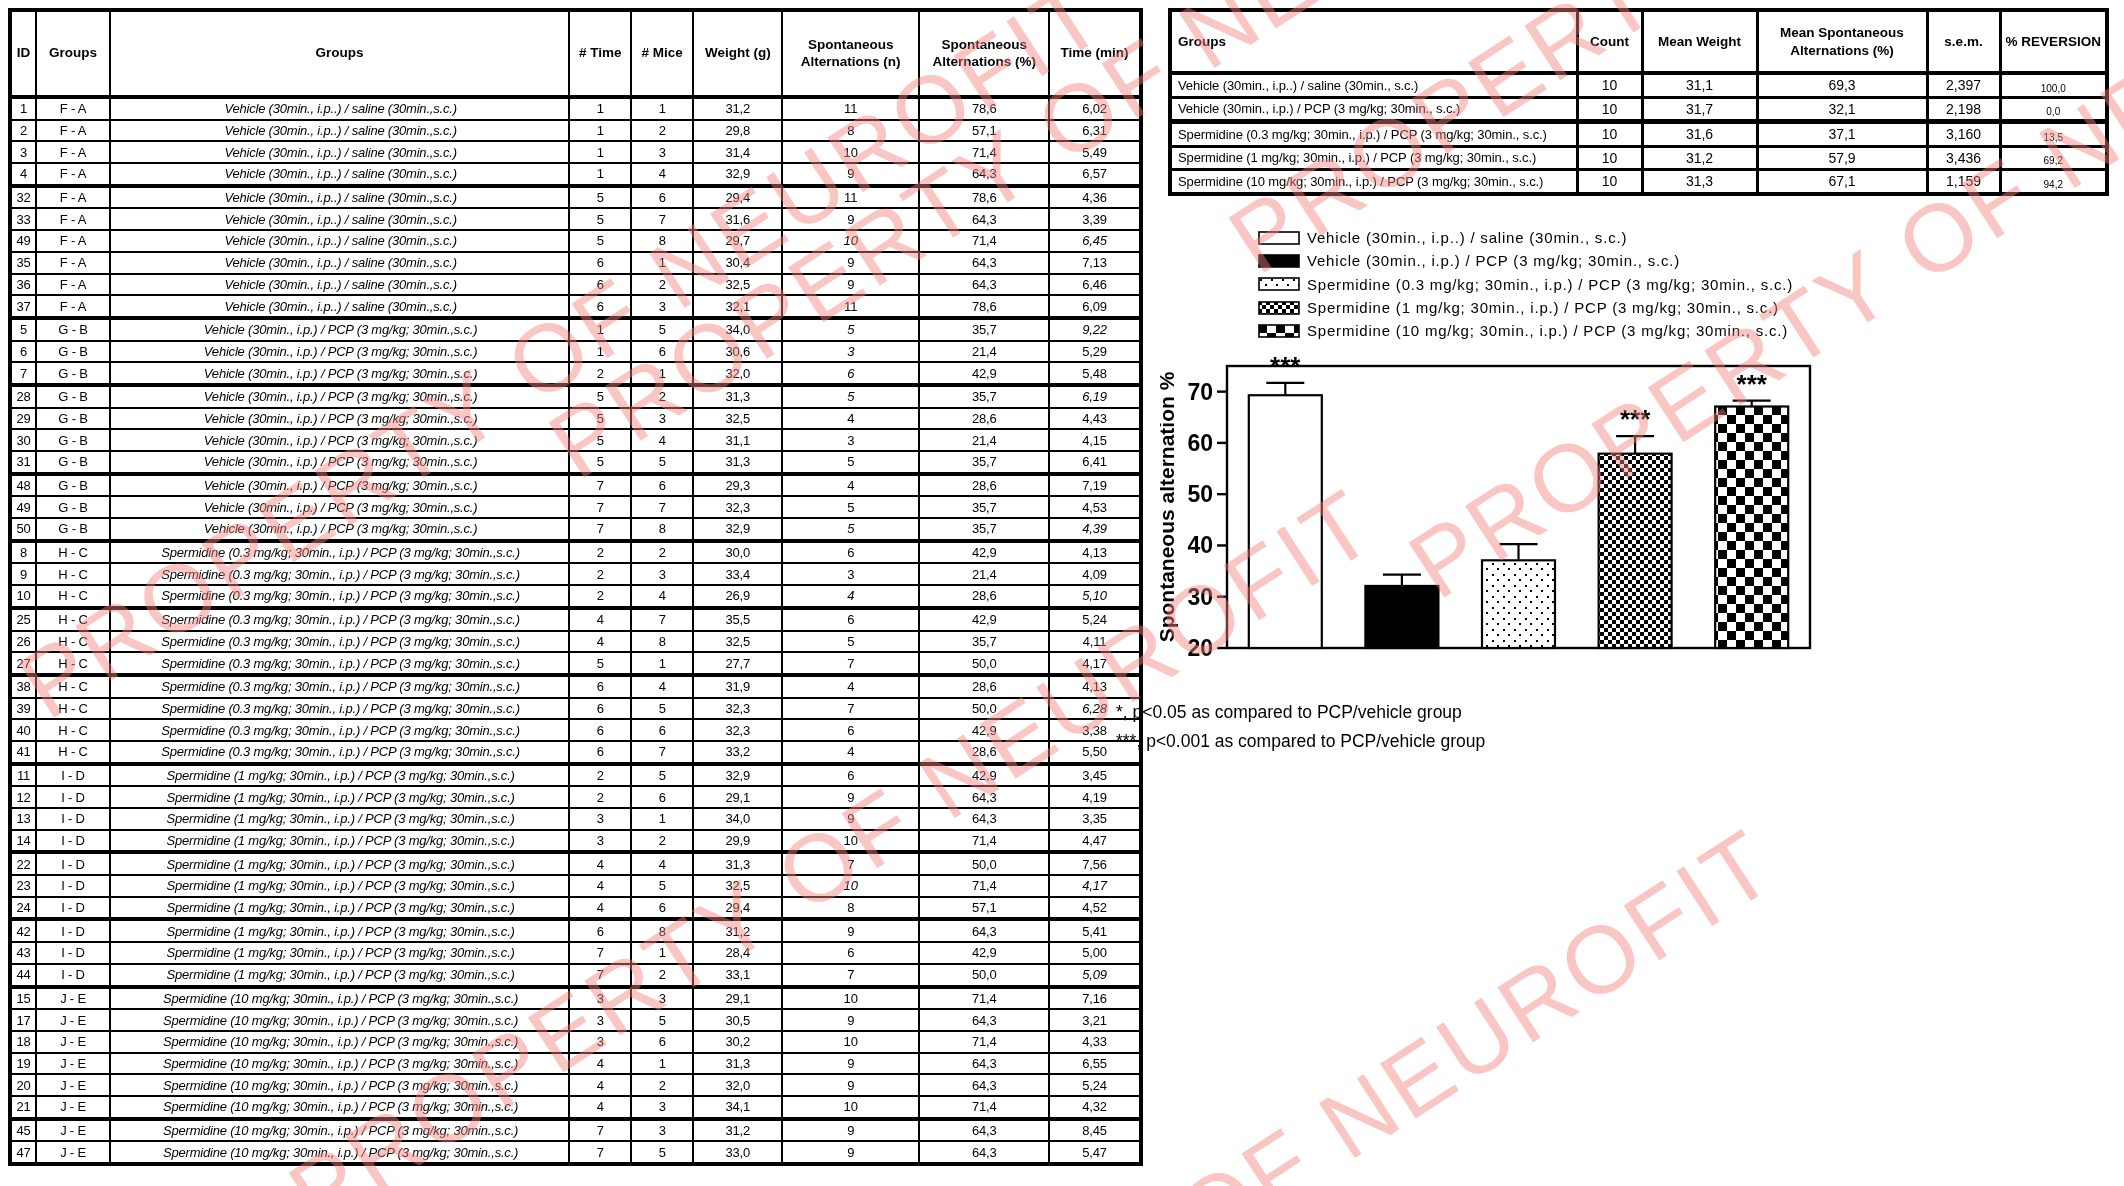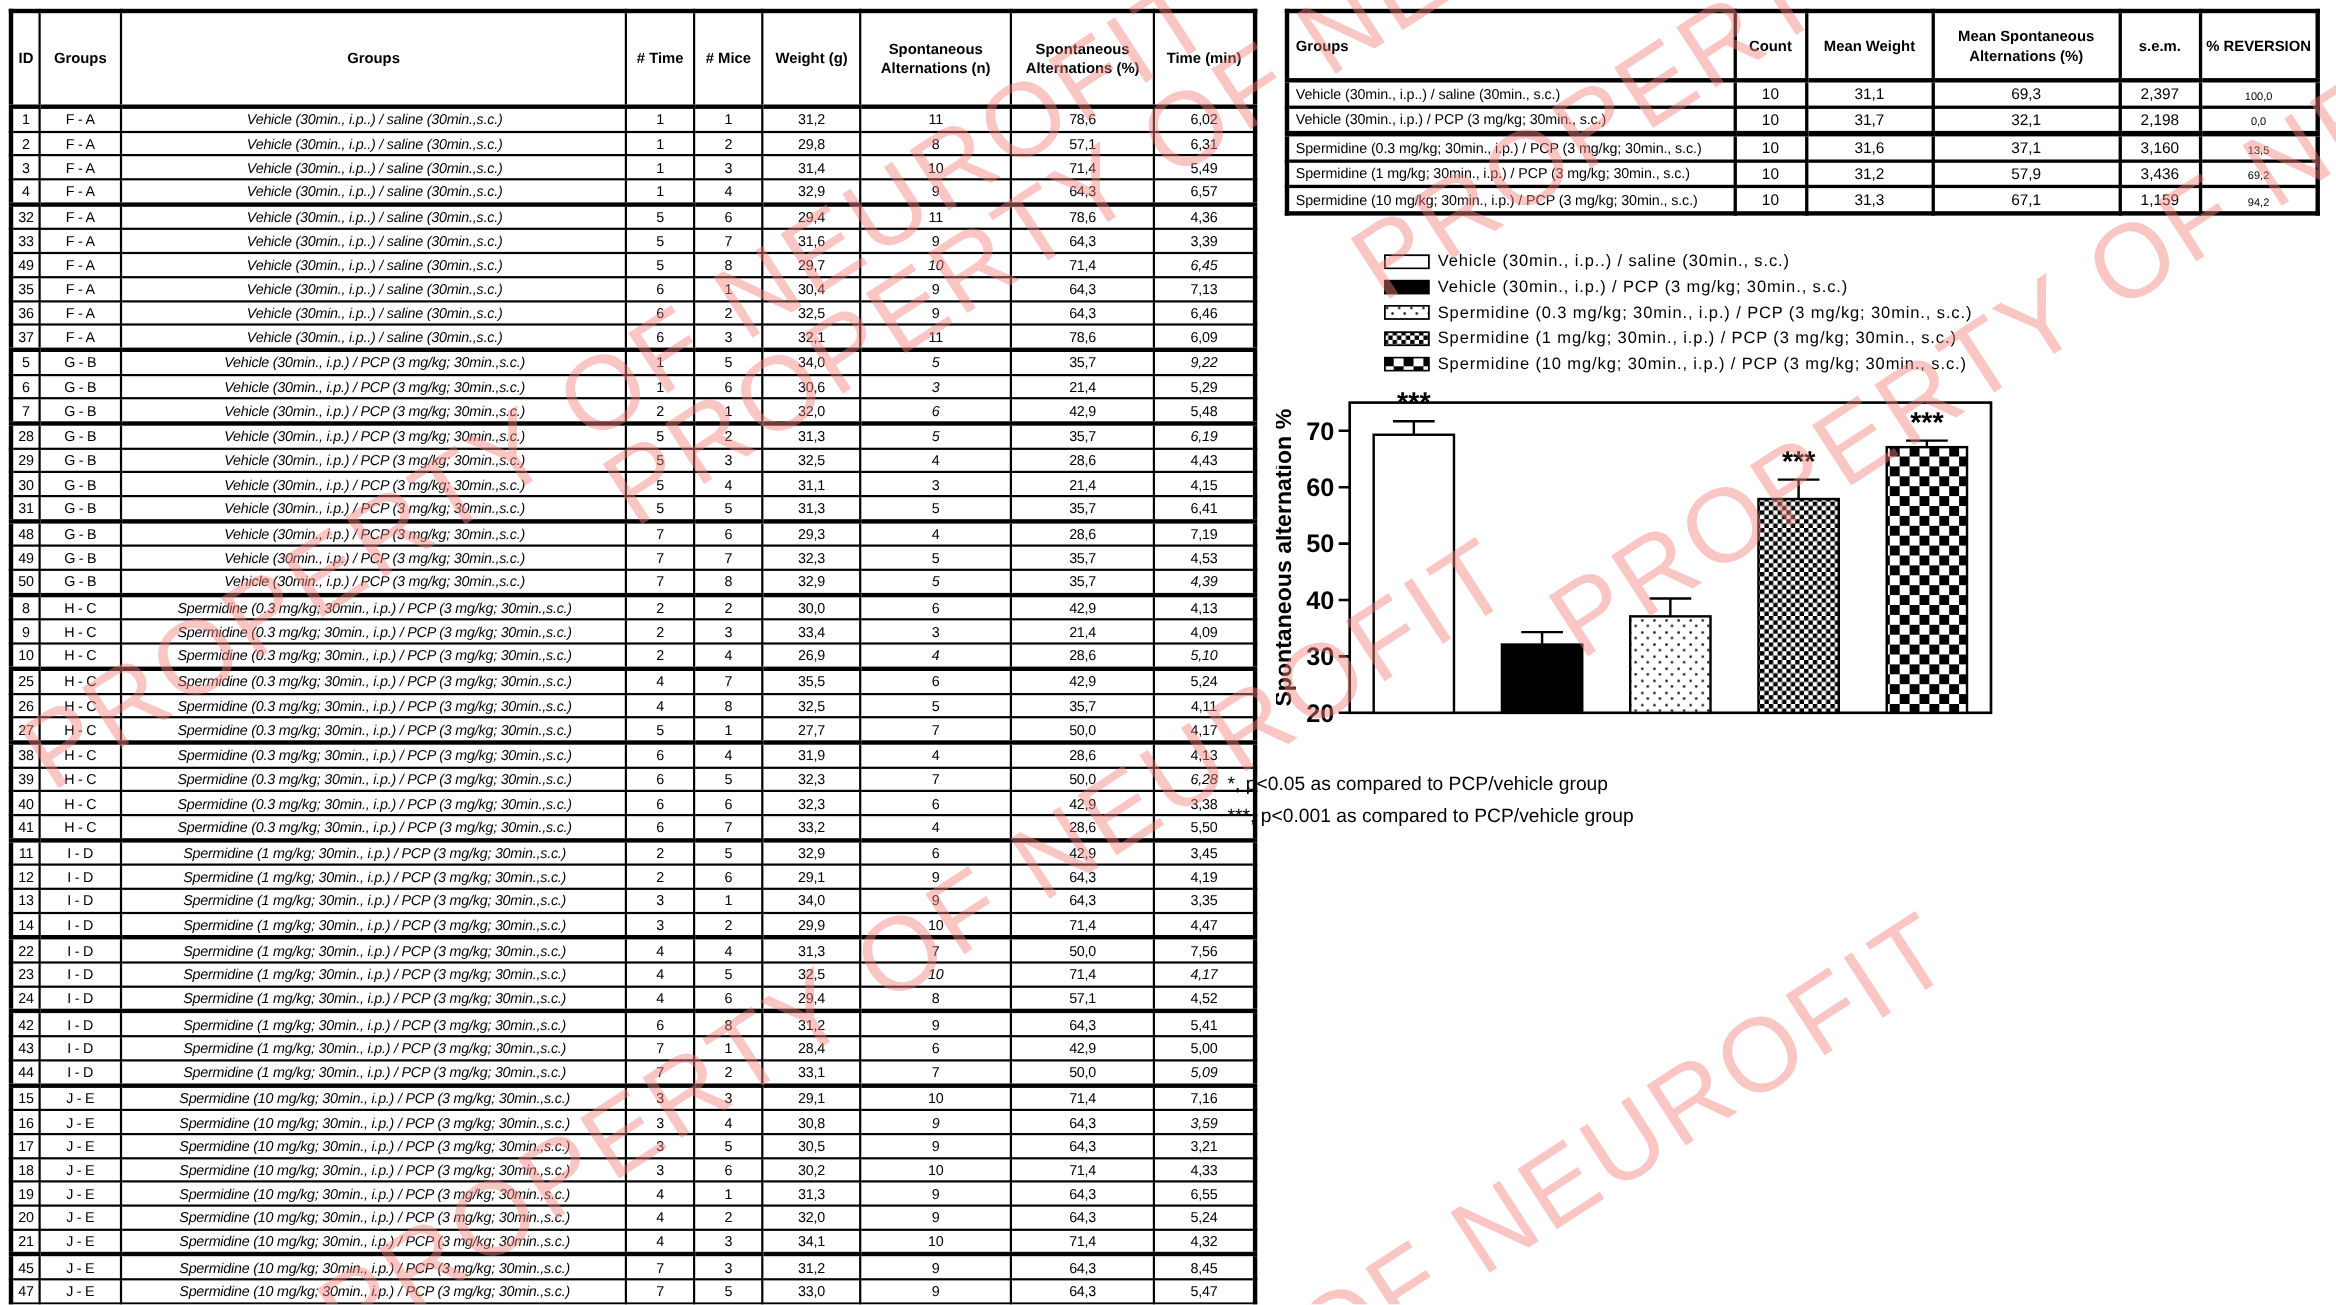--- a/index.html
+++ b/index.html
@@ -557,31 +557,20 @@
         <tr class="sep">
           <td>15</td>
           <td>J - E</td>
           <td class="tl">Spermidine (10 mg/kg; 30min., i.p.) / PCP (3 mg/kg; 30min.,s.c.)</td>
           <td>3</td>
           <td>3</td>
           <td>29,1</td>
           <td>10</td>
           <td>71,4</td>
           <td>7,16</td>
-        </tr>
-        <tr>
-          <td>16</td>
-          <td>J - E</td>
-          <td class="tl">Spermidine (10 mg/kg; 30min., i.p.) / PCP (3 mg/kg; 30min.,s.c.)</td>
-          <td>3</td>
-          <td>4</td>
-          <td>30,8</td>
-          <td class="it">9</td>
-          <td>64,3</td>
-          <td class="it">3,59</td>
         </tr>
         <tr>
           <td>17</td>
           <td>J - E</td>
           <td class="tl">Spermidine (10 mg/kg; 30min., i.p.) / PCP (3 mg/kg; 30min.,s.c.)</td>
           <td>3</td>
           <td>5</td>
           <td>30,5</td>
           <td>9</td>
           <td>64,3</td>

